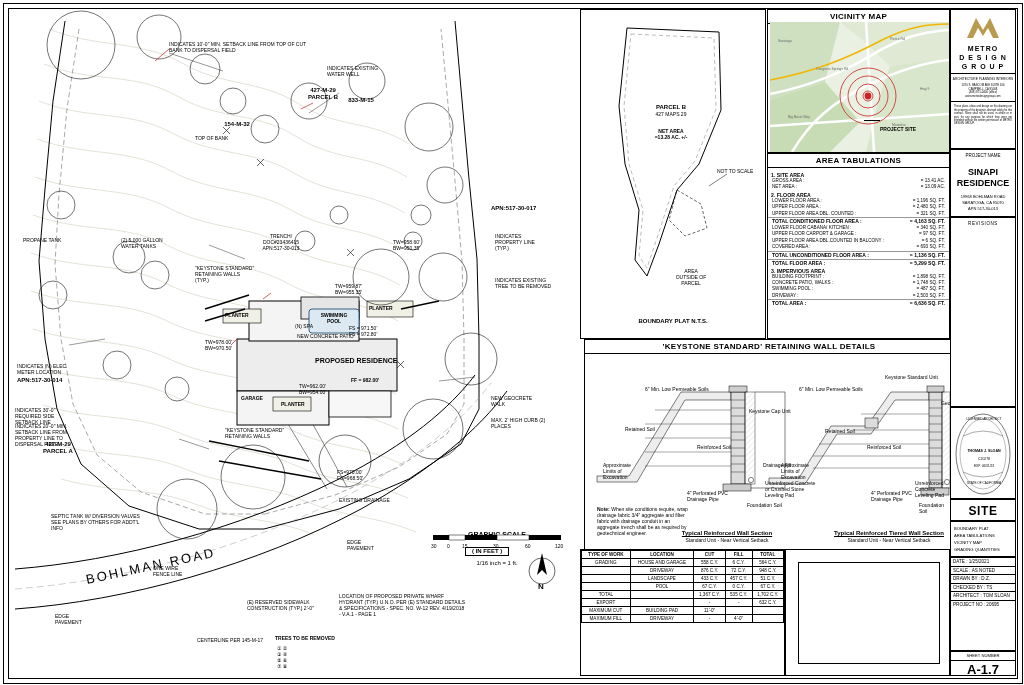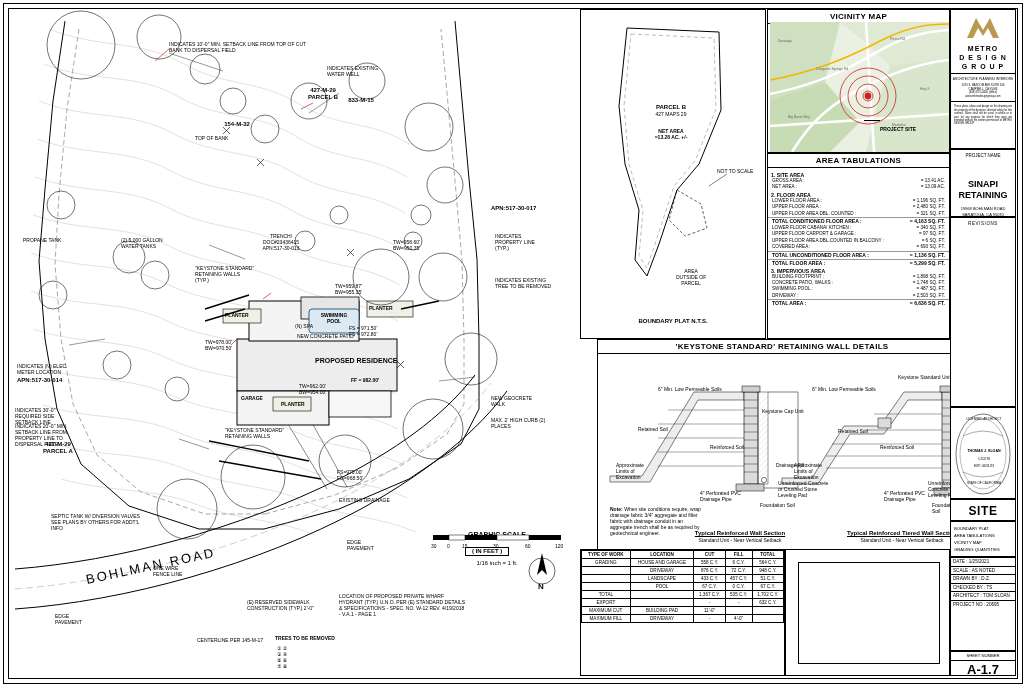--- a/index.html
+++ b/index.html
@@ -34,21 +34,21 @@
   
   #plat{left:0;top:0;width:186px;height:330px;}
 
   
   #areatab{left:187px;top:144px;width:183px;height:186px;}
   .tabline{display:flex;justify-content:space-between;font-size:4.6px;line-height:6.4px;padding:0 4px;}
   .tabhead{font-size:5.2px;font-weight:bold;padding:1px 3px 0 3px;}
   .tabtot{font-size:5px;font-weight:bold;line-height:7px;padding:0 4px;display:flex;justify-content:space-between;border-top:.5px solid #999;}
 
   
-  #keystone{left:17px;top:330px;width:370px;height:240px;}
+  #keystone{left:4px;top:330px;width:370px;height:240px;}
 
   
   #earth{left:0;top:540px;width:205px;height:127px;}
   table.ew{border-collapse:collapse;width:100%;font-size:4.6px;}
   table.ew td,table.ew th{border:.5px solid #000;padding:1px 2px;text-align:center;font-weight:normal;}
   table.ew th{font-weight:bold;font-size:4.6px;}
 
   #blank{left:205px;top:540px;width:165px;height:127px;}
 
   
@@ -614,23 +614,23 @@
       <div class="tlbl" style="font-size:3.2px;margin-top:2px;border-top:1px solid #000;padding-top:2px;">ARCHITECTURE  PLANNING  INTERIORS</div>
       <div class="tlbl" style="font-size:2.8px;line-height:3.6px;white-space:pre-line;margin-top:2px;">1470 S. BASCOM AVE SUITE 106
 CAMPBELL, CA 95008
 (408) 871-0400 (office)
 www.metrodesigngroup.com</div>
       <div style="font-size:2.6px;line-height:3.4px;padding:3px 3px 0 3px;border-top:1px solid #000;margin-top:3px;text-align:justify;">These plans, ideas and design on this drawing are the property of the designer, devised solely for this contract.  None shall not be used, in whole or in part, for any purpose for which they were not intended without the written permission of METRO DESIGN GROUP.</div>
     </div>
 
     <div class="tcell" id="pname">
       <div class="tlbl" style="margin-top:3px;">PROJECT NAME</div>
-      <div class="ctr b" style="font-size:9px;line-height:11px;margin-top:20px;">
+      <div class="ctr b" style="font-size:9px;line-height:11px;margin-top:8px;">
         <span>SINAPI</span><br>
-        <span>RETAINING</span>
+        <span>RESIDENCE</span>
       </div>
       <div class="tlbl" style="white-space:pre-line;margin-top:5px;font-size:4px;">19968 BOHLMAN ROAD
 SARATOGA, CA  95070
 APN 517-30-013</div>
     </div>
 
     <div class="tcell" id="rev">
       <div class="tlbl" style="margin-top:3px;letter-spacing:.6px;">REVISIONS</div>
     </div>
 

